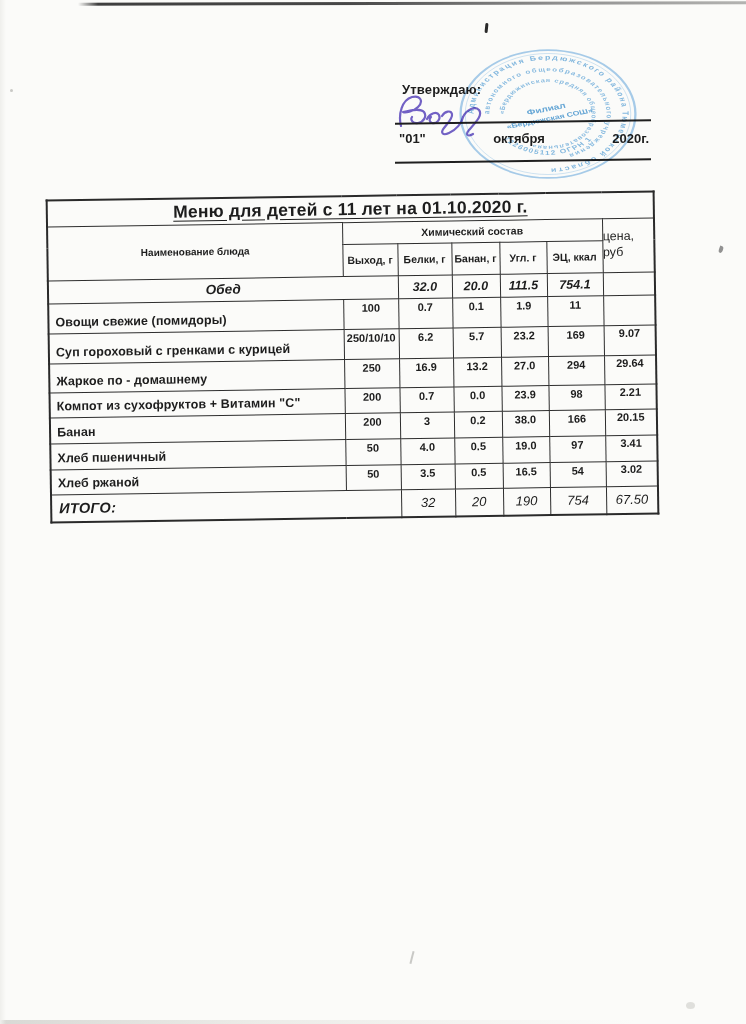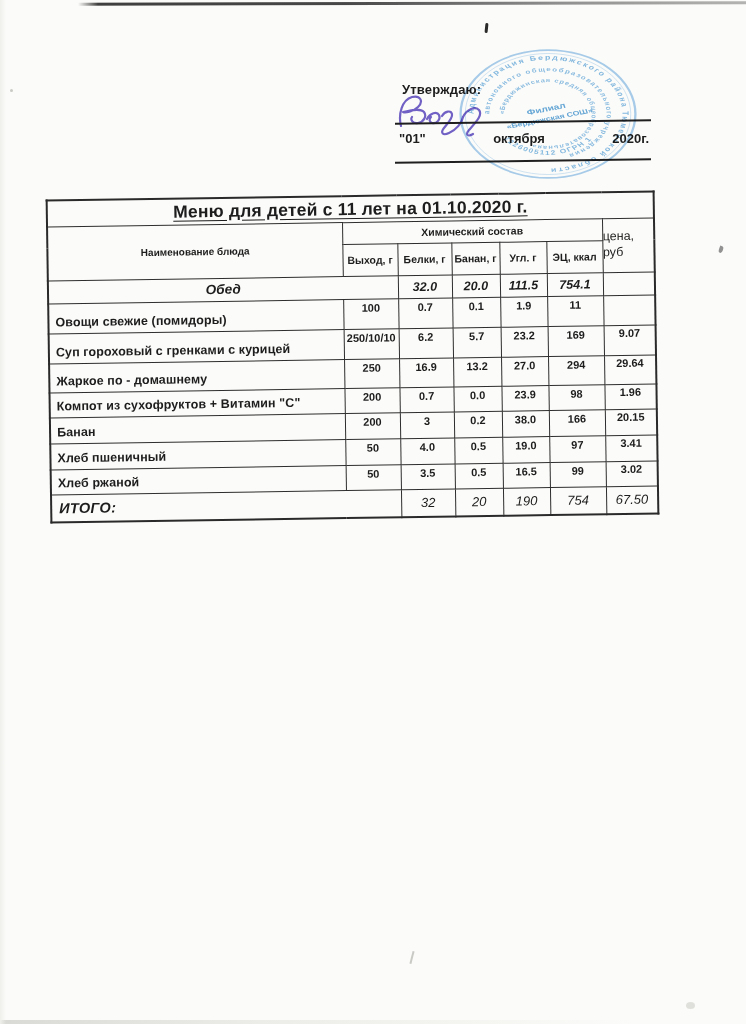--- a/index.html
+++ b/index.html
@@ -195,21 +195,21 @@
         <td class="c-num">294</td>
         <td class="c-num c-price">29.64</td>
       </tr>
       <tr class="r-dish" style="height:25px">
         <td class="c-name">Компот из сухофруктов + Витамин "С"</td>
         <td class="c-num">200</td>
         <td class="c-num">0.7</td>
         <td class="c-num">0.0</td>
         <td class="c-num">23.9</td>
         <td class="c-num">98</td>
-        <td class="c-num c-price">1.96</td>
+        <td class="c-num c-price">2.21</td>
       </tr>
       <tr class="r-dish" style="height:26px">
         <td class="c-name">Банан</td>
         <td class="c-num">200</td>
         <td class="c-num">3</td>
         <td class="c-num">0.2</td>
         <td class="c-num">38.0</td>
         <td class="c-num">166</td>
         <td class="c-num c-price">20.15</td>
       </tr>
@@ -221,21 +221,21 @@
         <td class="c-num">19.0</td>
         <td class="c-num">97</td>
         <td class="c-num c-price">3.41</td>
       </tr>
       <tr class="r-dish" style="height:25px">
         <td class="c-name">Хлеб ржаной</td>
         <td class="c-num">50</td>
         <td class="c-num">3.5</td>
         <td class="c-num">0.5</td>
         <td class="c-num">16.5</td>
-        <td class="c-num">99</td>
+        <td class="c-num">54</td>
         <td class="c-num c-price">3.02</td>
       </tr>
 
       <tr style="height:28px">
         <td class="c-total" colspan="2">ИТОГО:</td>
         <td class="c-tnum">32</td>
         <td class="c-tnum">20</td>
         <td class="c-tnum">190</td>
         <td class="c-tnum">754</td>
         <td class="c-tnum">67.50</td>

